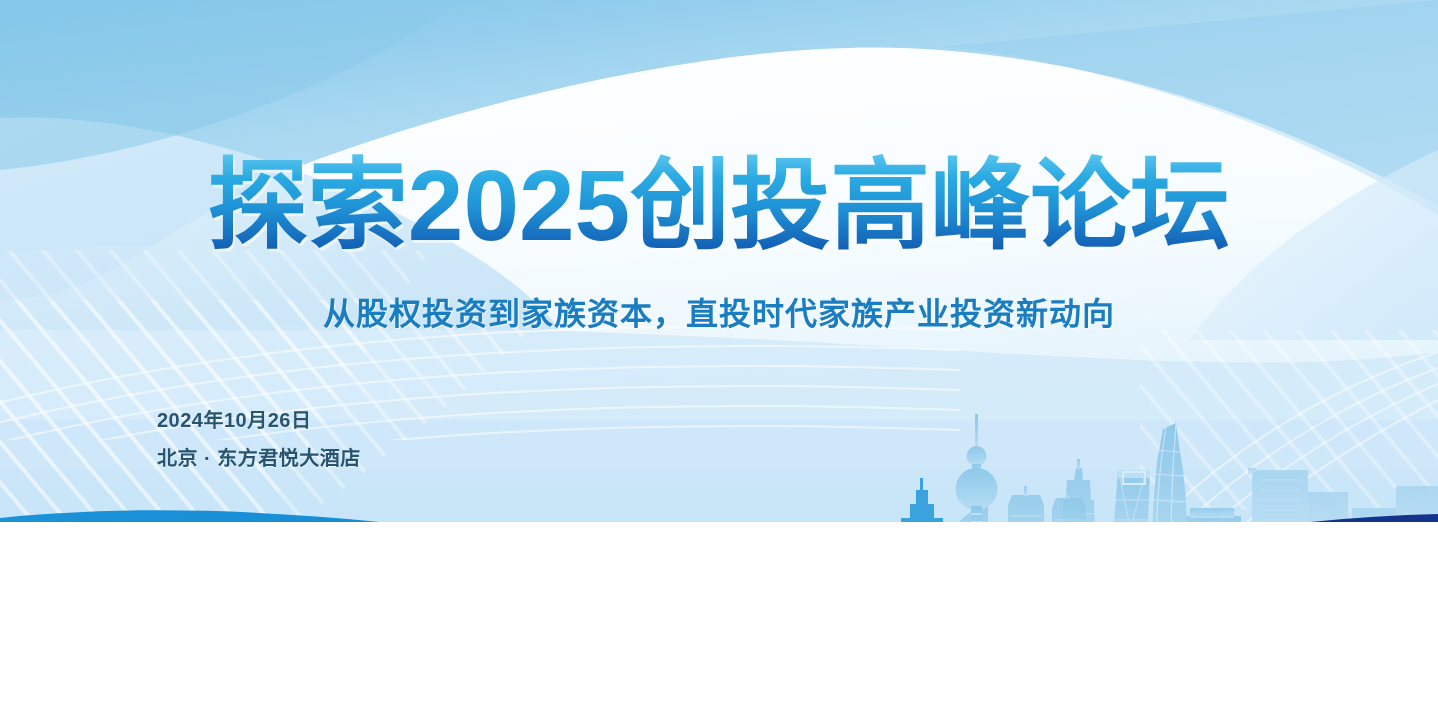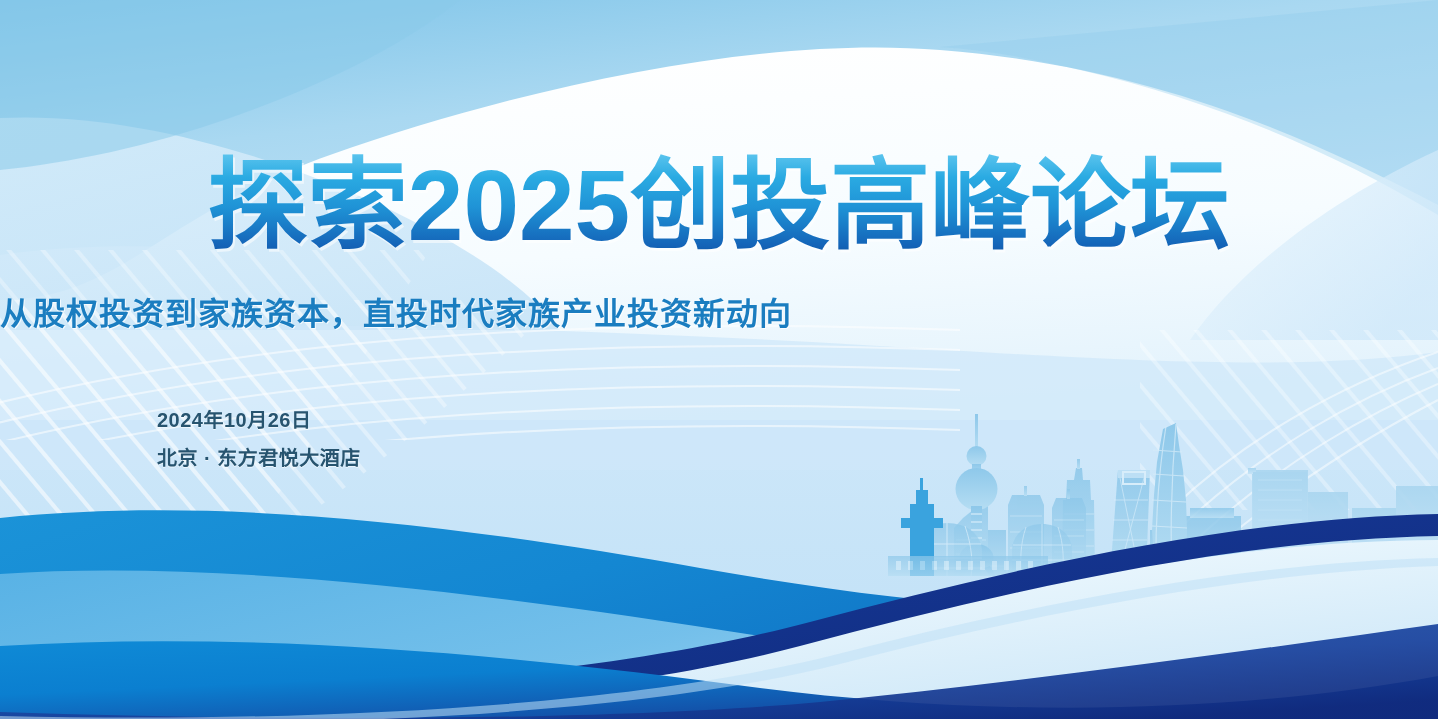--- a/index.html
+++ b/index.html
@@ -8,21 +8,21 @@
     padding: 0;
     background: #ffffff;
   }
   body {
     font-family: "Liberation Sans", "DejaVu Sans", sans-serif;
   }
 
   #poster {
     position: relative;
     width: 1438px;
-    height: 719px;
+    height: 522px;
     overflow: hidden;
     background: #e5e5e5;
   }
 
   #poster svg.layer {
     position: absolute;
     left: 0;
     top: 0;
     width: 1438px;
     height: 719px;
@@ -57,20 +57,21 @@
     color: transparent;
     -webkit-text-fill-color: transparent;
     filter: drop-shadow(2px 3px 0 rgba(255,255,255,0.55));
   }
 
   .sub-title {
     position: absolute;
     left: 0;
     top: 288px;
     width: 1438px;
+    text-align: center;
     font-size: 32px;
     font-weight: bold;
     letter-spacing: 1px;
     color: #1a7dc0;
     white-space: nowrap;
     margin: 0;
     text-shadow: 1px 1px 0 rgba(255,255,255,0.75);
   }
 
   .meta-block {

